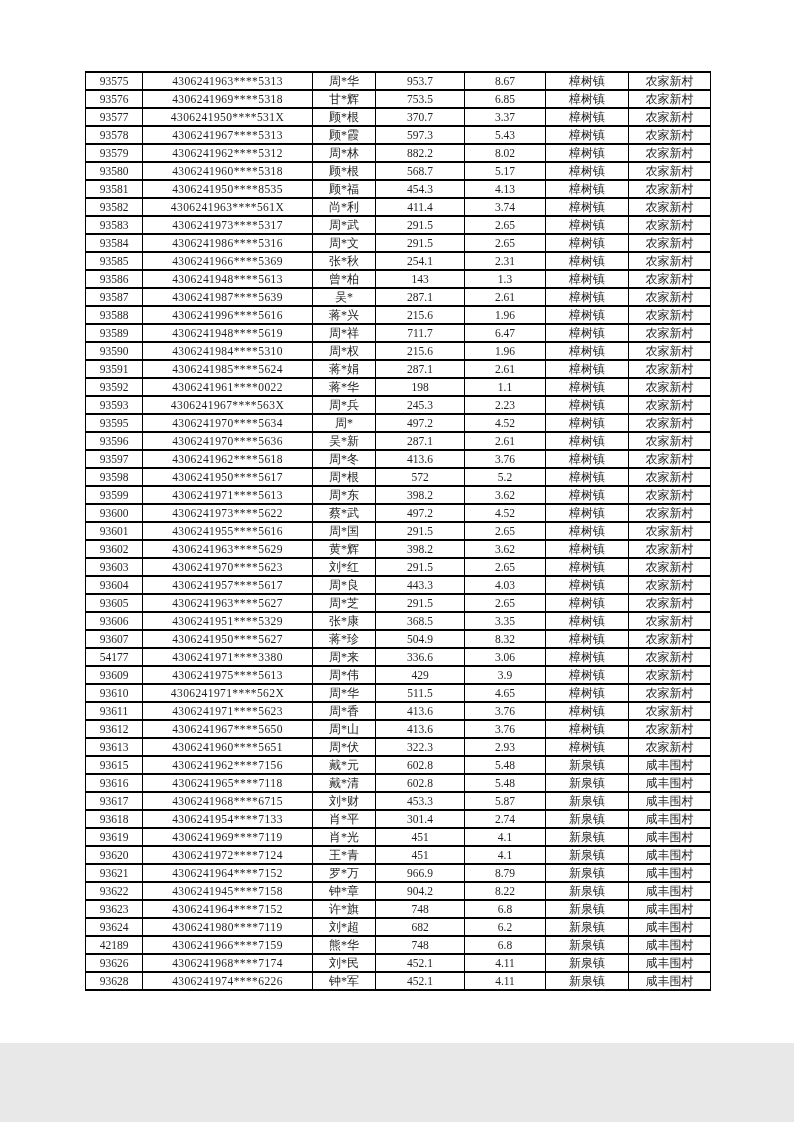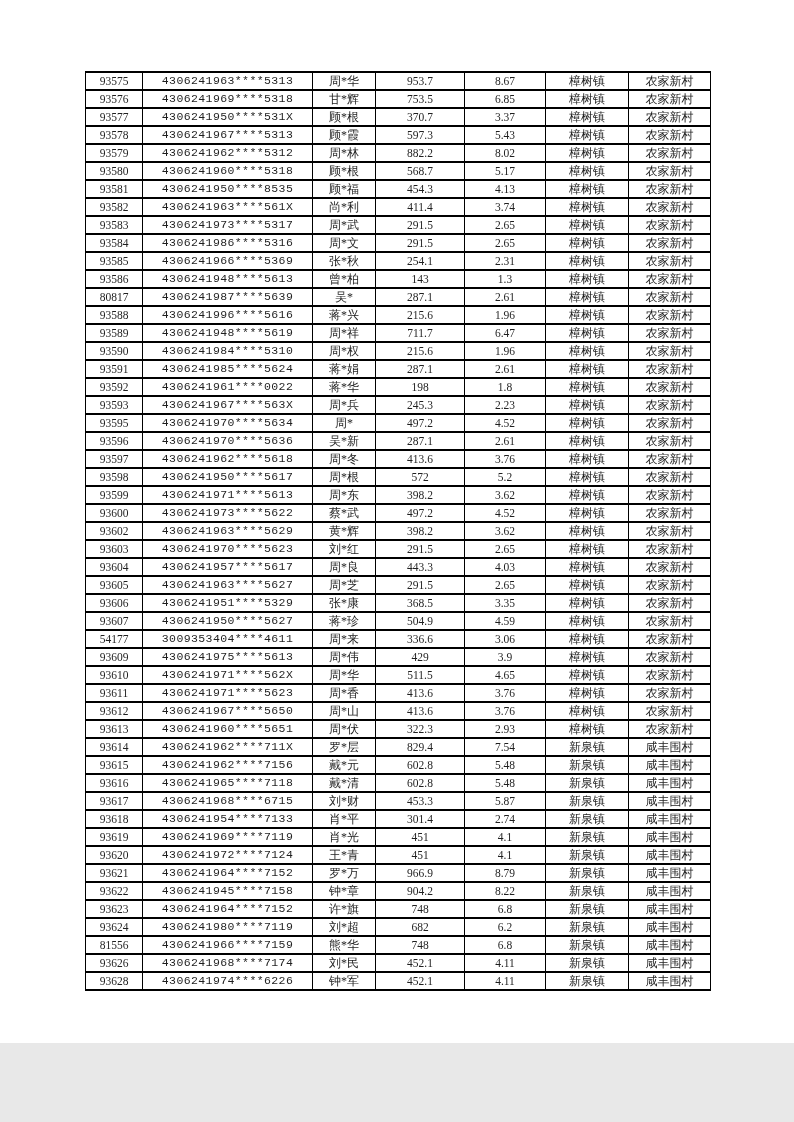--- a/index.html
+++ b/index.html
@@ -40,21 +40,21 @@
     height: 16px;
     padding: 0;
     text-align: center;
     vertical-align: middle;
     font-size: 12px;
     line-height: 16px;
     white-space: nowrap;
     overflow: hidden;
     color: #1f1f1f;
   }
-  table.records td:nth-child(2) { letter-spacing: 0.4px; font-size: 11.5px; font-family: Liberation Mono, monospace; }
+  table.records td:nth-child(2) { letter-spacing: 0.4px; font-size: 11.5px; }
   table.records td:nth-child(1),
   table.records td:nth-child(4),
   table.records td:nth-child(5) { font-size: 11.5px; }
 </style>
 </head>
 <body>
 
 <div class="page">
   <table class="records">
     <colgroup>
@@ -169,21 +169,21 @@
         <tr>
           <td>93586</td>
           <td>4306241948****5613</td>
           <td>曾*柏</td>
           <td>143</td>
           <td>1.3</td>
           <td>樟树镇</td>
           <td>农家新村</td>
         </tr>
         <tr>
-          <td>80817</td>
+          <td>93587</td>
           <td>4306241987****5639</td>
           <td>吴*</td>
           <td>287.1</td>
           <td>2.61</td>
           <td>樟树镇</td>
           <td>农家新村</td>
         </tr>
         <tr>
           <td>93588</td>
           <td>4306241996****5616</td>
@@ -218,21 +218,21 @@
           <td>287.1</td>
           <td>2.61</td>
           <td>樟树镇</td>
           <td>农家新村</td>
         </tr>
         <tr>
           <td>93592</td>
           <td>4306241961****0022</td>
           <td>蒋*华</td>
           <td>198</td>
-          <td>1.8</td>
+          <td>1.1</td>
           <td>樟树镇</td>
           <td>农家新村</td>
         </tr>
         <tr>
           <td>93593</td>
           <td>4306241967****563X</td>
           <td>周*兵</td>
           <td>245.3</td>
           <td>2.23</td>
           <td>樟树镇</td>
@@ -286,20 +286,29 @@
         <tr>
           <td>93600</td>
           <td>4306241973****5622</td>
           <td>蔡*武</td>
           <td>497.2</td>
           <td>4.52</td>
           <td>樟树镇</td>
           <td>农家新村</td>
         </tr>
         <tr>
+          <td>93601</td>
+          <td>4306241955****5616</td>
+          <td>周*国</td>
+          <td>291.5</td>
+          <td>2.65</td>
+          <td>樟树镇</td>
+          <td>农家新村</td>
+        </tr>
+        <tr>
           <td>93602</td>
           <td>4306241963****5629</td>
           <td>黄*辉</td>
           <td>398.2</td>
           <td>3.62</td>
           <td>樟树镇</td>
           <td>农家新村</td>
         </tr>
         <tr>
           <td>93603</td>
@@ -335,27 +344,27 @@
           <td>368.5</td>
           <td>3.35</td>
           <td>樟树镇</td>
           <td>农家新村</td>
         </tr>
         <tr>
           <td>93607</td>
           <td>4306241950****5627</td>
           <td>蒋*珍</td>
           <td>504.9</td>
-          <td>4.59</td>
+          <td>8.32</td>
           <td>樟树镇</td>
           <td>农家新村</td>
         </tr>
         <tr>
           <td>54177</td>
-          <td>3009353404****4611</td>
+          <td>4306241971****3380</td>
           <td>周*来</td>
           <td>336.6</td>
           <td>3.06</td>
           <td>樟树镇</td>
           <td>农家新村</td>
         </tr>
         <tr>
           <td>93609</td>
           <td>4306241975****5613</td>
           <td>周*伟</td>
@@ -394,29 +403,20 @@
         <tr>
           <td>93613</td>
           <td>4306241960****5651</td>
           <td>周*伏</td>
           <td>322.3</td>
           <td>2.93</td>
           <td>樟树镇</td>
           <td>农家新村</td>
         </tr>
         <tr>
-          <td>93614</td>
-          <td>4306241962****711X</td>
-          <td>罗*层</td>
-          <td>829.4</td>
-          <td>7.54</td>
-          <td>新泉镇</td>
-          <td>咸丰围村</td>
-        </tr>
-        <tr>
           <td>93615</td>
           <td>4306241962****7156</td>
           <td>戴*元</td>
           <td>602.8</td>
           <td>5.48</td>
           <td>新泉镇</td>
           <td>咸丰围村</td>
         </tr>
         <tr>
           <td>93616</td>
@@ -493,21 +493,21 @@
         <tr>
           <td>93624</td>
           <td>4306241980****7119</td>
           <td>刘*超</td>
           <td>682</td>
           <td>6.2</td>
           <td>新泉镇</td>
           <td>咸丰围村</td>
         </tr>
         <tr>
-          <td>81556</td>
+          <td>42189</td>
           <td>4306241966****7159</td>
           <td>熊*华</td>
           <td>748</td>
           <td>6.8</td>
           <td>新泉镇</td>
           <td>咸丰围村</td>
         </tr>
         <tr>
           <td>93626</td>
           <td>4306241968****7174</td>

